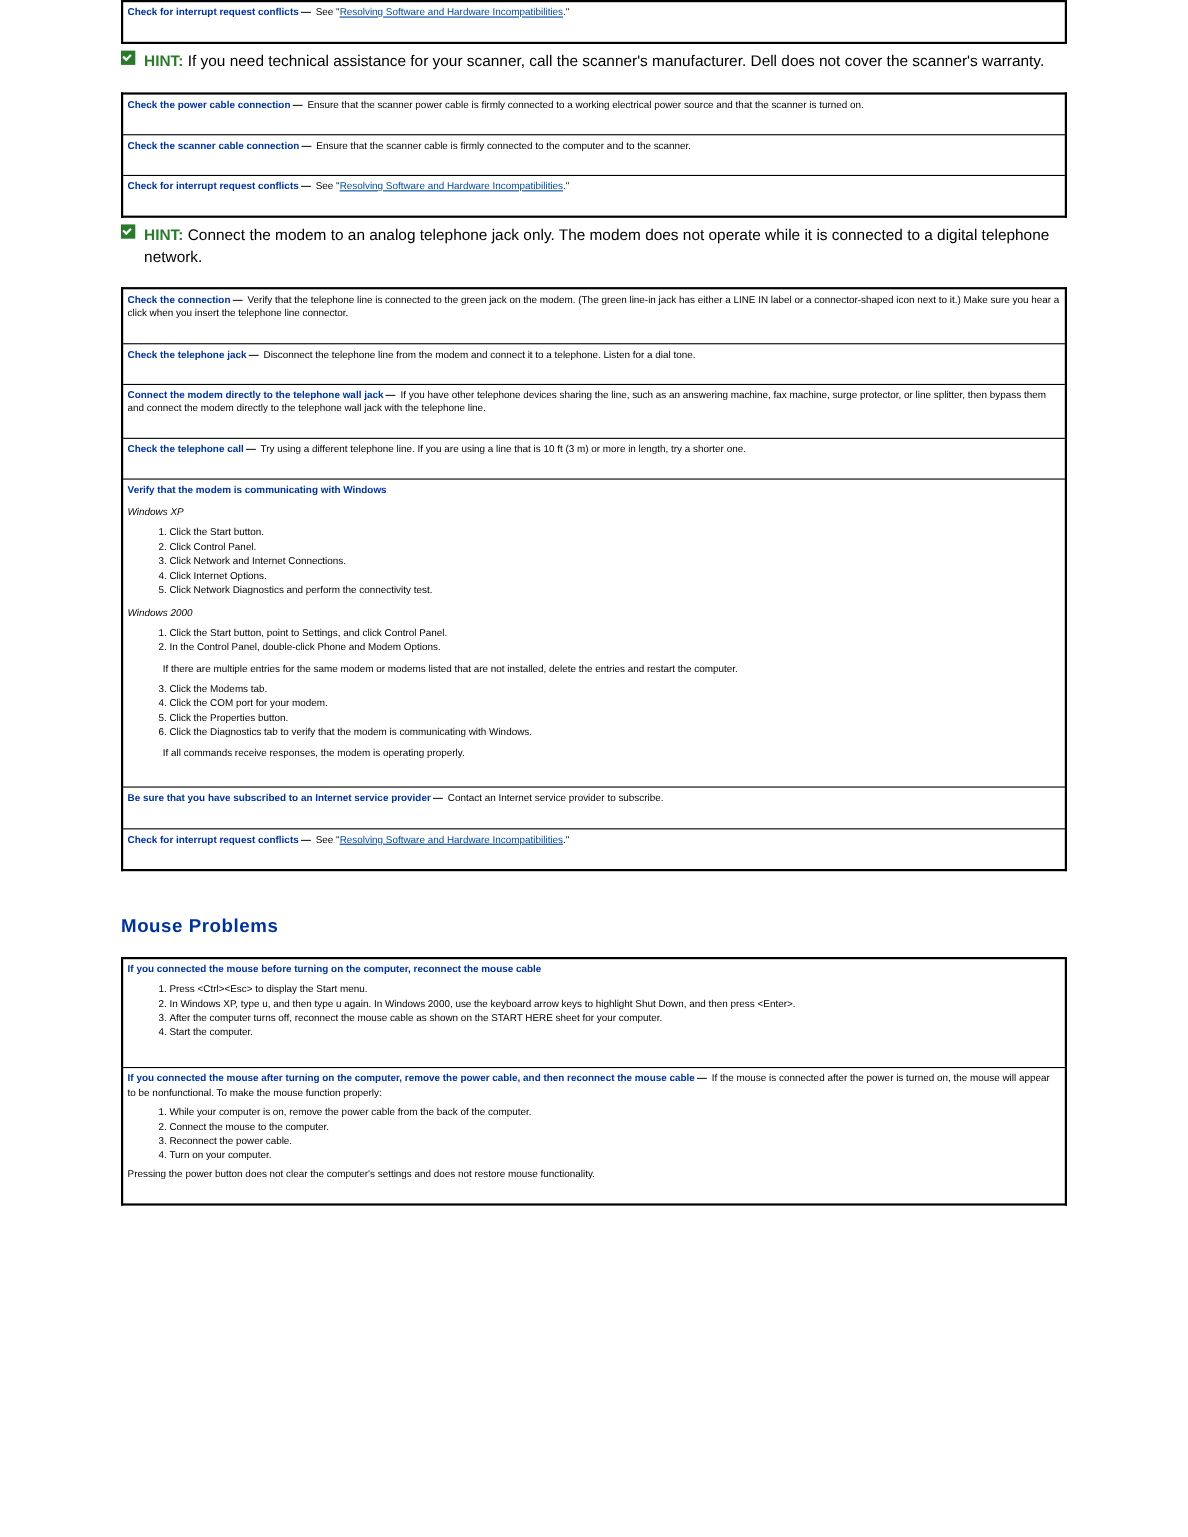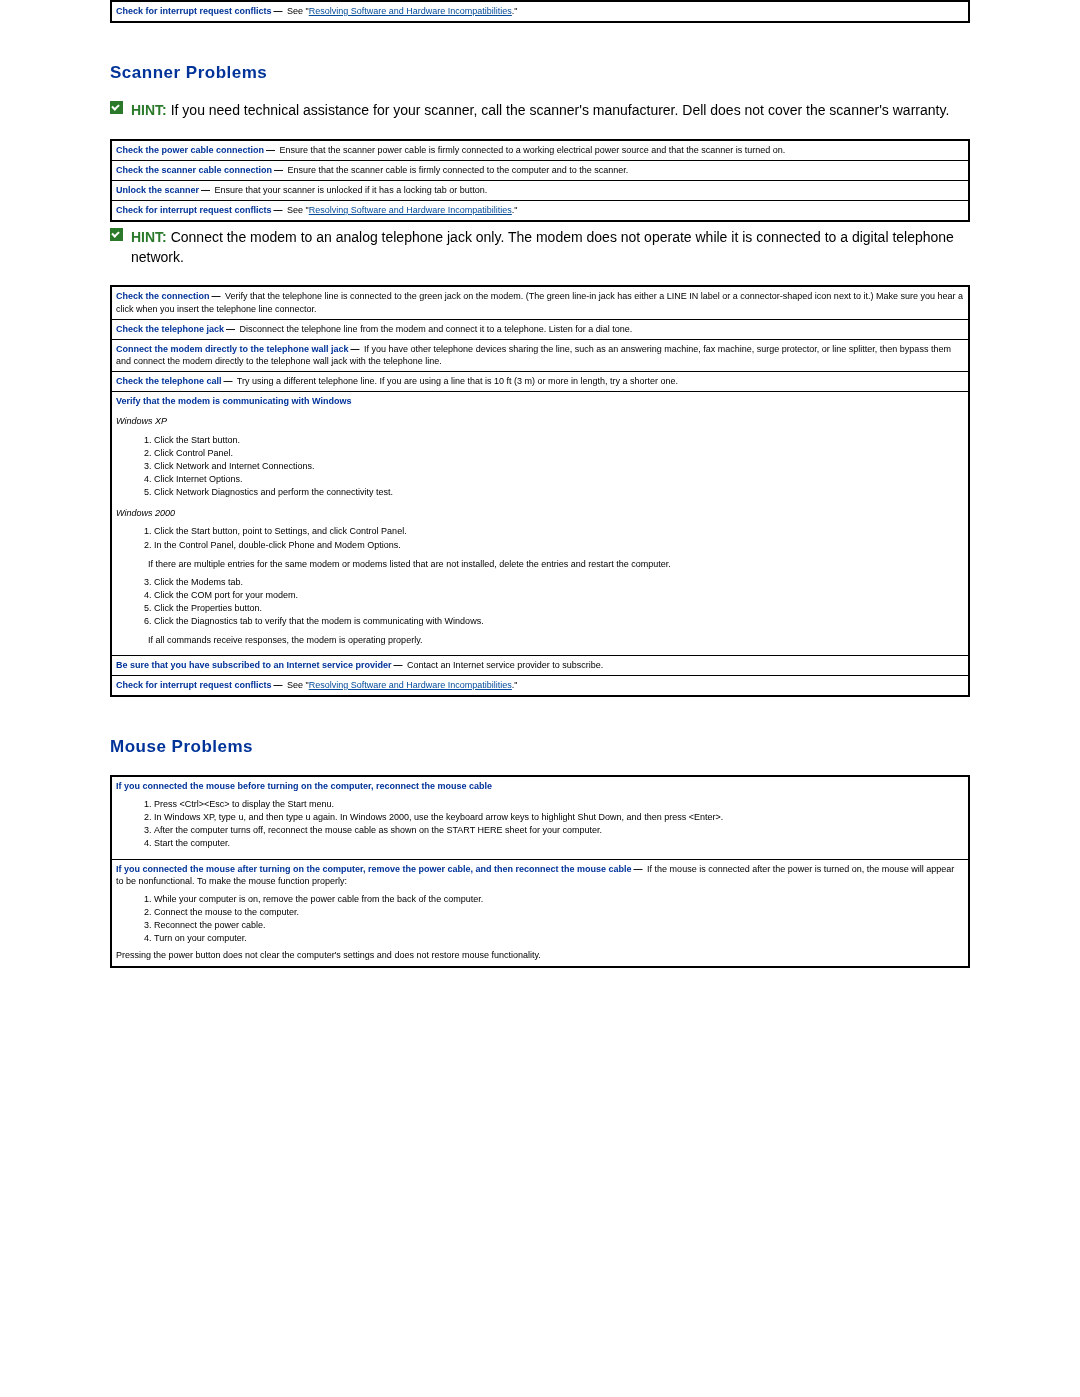--- a/index.html
+++ b/index.html
@@ -55,21 +55,21 @@
     font-weight: bold;
   }
   table.box {
     width: 100%;
     border-collapse: collapse;
     border: 2px solid #000;
     margin-bottom: 6px;
   }
   table.box td {
     border: 1px solid #000;
-    padding: 3px 4px 4px 4px;
+    padding: 3px 4px 21px 4px;
     font-size: 9px;
     line-height: 1.35;
     vertical-align: top;
   }
   .bold-blue {
     color: #003399;
     font-weight: bold;
   }
   .link {
     color: #004a99;
@@ -104,46 +104,40 @@
   <table class="box">
     <tbody>
         <tr>
           <td>
       <span class="bold-blue">Check for interrupt request conflicts</span><span class="dash">—</span><span> See "</span><span class="link">Resolving Software and Hardware Incompatibilities</span><span>."</span>
     </td>
         </tr>
   </tbody>
     </table>
 
-  <h2>Scanner Problems</h2>
   <div class="hint-row">
     <span class="hint-icon"></span>
     <div>
       <span class="hint-label">HINT:</span><span> If you need technical assistance for your scanner, call the scanner's manufacturer. Dell does not cover the scanner's warranty.</span>
     </div>
   </div>
   <table class="box">
     <tbody>
         <tr>
           <td>
       <span class="bold-blue">Check the power cable connection</span><span class="dash">—</span><span> Ensure that the scanner power cable is firmly connected to a working electrical power source and that the scanner is turned on.</span>
     </td>
         </tr>
     <tr>
           <td>
       <span class="bold-blue">Check the scanner cable connection</span><span class="dash">—</span><span> Ensure that the scanner cable is firmly connected to the computer and to the scanner.</span>
     </td>
         </tr>
     <tr>
           <td>
-      <span class="bold-blue">Unlock the scanner</span><span class="dash">—</span><span> Ensure that your scanner is unlocked if it has a locking tab or button.</span>
-    </td>
-        </tr>
-    <tr>
-          <td>
       <span class="bold-blue">Check for interrupt request conflicts</span><span class="dash">—</span><span> See "</span><span class="link">Resolving Software and Hardware Incompatibilities</span><span>."</span>
     </td>
         </tr>
   </tbody>
     </table>
 
   <div class="hint-row">
     <span class="hint-icon"></span>
     <div>
       <span class="hint-label">HINT:</span><span> Connect the modem to an analog telephone jack only. The modem does not operate while it is connected to a digital telephone network.</span>

